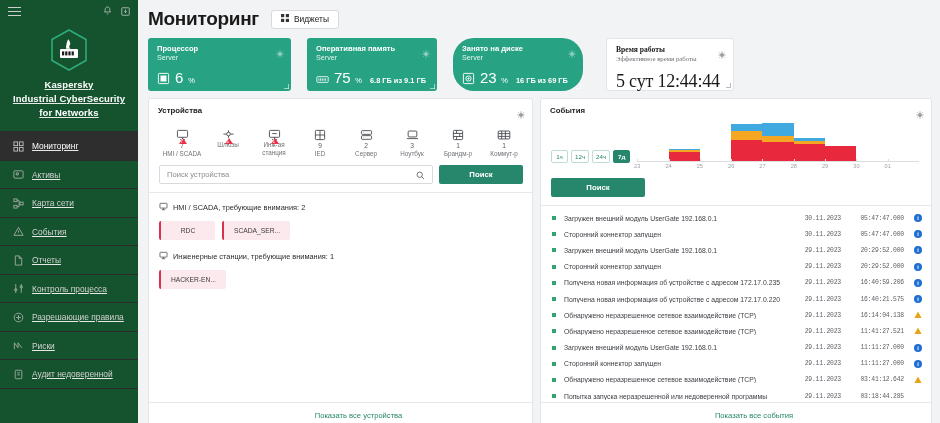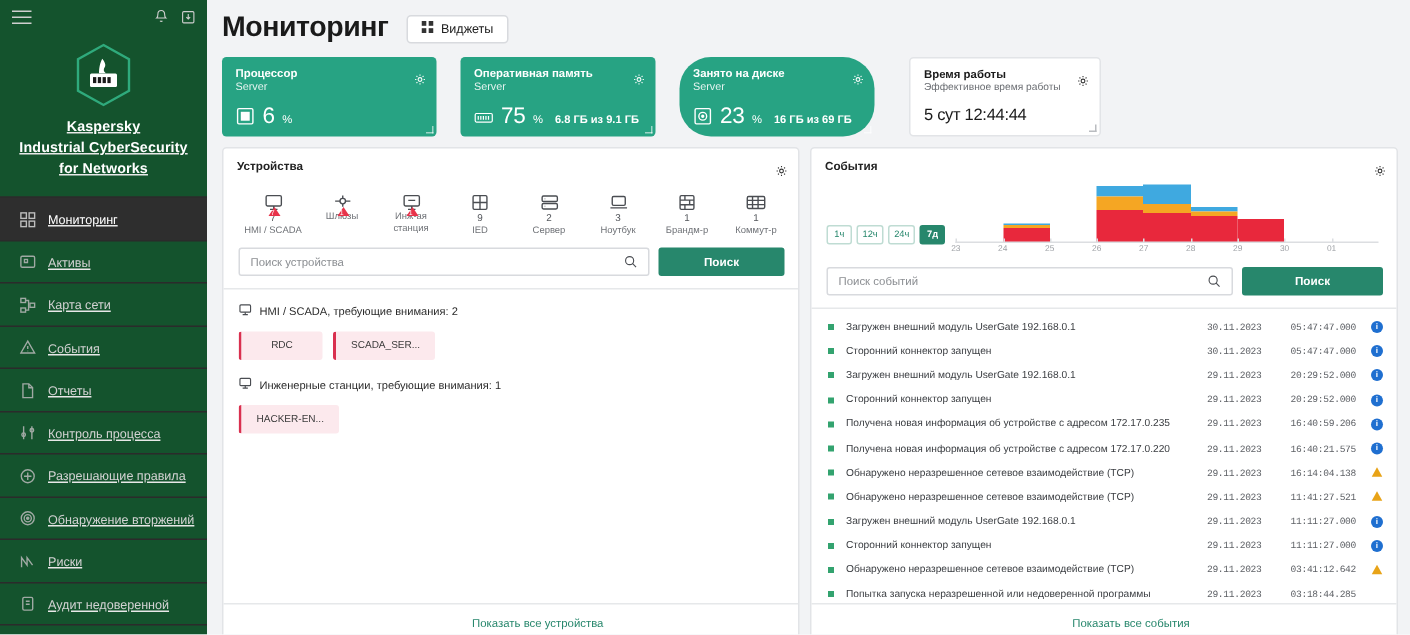--- a/index.html
+++ b/index.html
@@ -54,31 +54,31 @@
     background:#27a383; color:#fff; border-radius:3px; position:relative;
     height:53px; padding:6px 8px 0 9px;
   }
   .card-white {
     background:#fff; color:#1a1a1a; border-radius:3px; position:relative;
     height:53px; padding:6px 9px 0 9px; border:1px solid #e2e4e7;
   }
   .w-cpu   { width:143px; }
   .w-ram   { width:130px; }
   .w-disk  { width:130px;border-radius:21px; }
-  .w-time  { width:128px; margin-left:7px;}
+  .w-time  { width:128px; margin-left:7px;font-family:Liberation Serif, serif;}
   .w-traf  { width:128px; }
   .c-title { font-size:7.6px; font-weight:bold; line-height:1.25; }
   .c-sub   { font-size:7.2px; opacity:.88; line-height:1.5; }
   .c-sub-d { font-size:6.8px; color:#6a6d72; line-height:1.6; }
   .c-row   { display:flex; align-items:baseline; gap:5px; margin-top:5px; }
   .c-ico   { width:13px; height:13px; position:relative; align-self:center; }
   .c-val   { font-size:15px; font-weight:500; letter-spacing:-.2px; }
   .c-unit  { font-size:7.5px; }
   .c-extra { font-size:7.4px; font-weight:bold; margin-left:3px;}
-  .c-big   { font-size:11px; font-weight:500; margin-top:6px; letter-spacing:-.2px;}
+  .c-big   { font-size:18px; font-weight:500; margin-top:6px; letter-spacing:-.2px;}
   .gear { position:absolute; top:6px; right:7px; cursor:pointer; }
   .grip { position:absolute; right:2px; bottom:2px; width:6px; height:6px; }
   .grip:before{content:"";position:absolute;right:0;bottom:0;width:5px;height:1px;background:rgba(255,255,255,.55);}
   .grip:after {content:"";position:absolute;right:0;bottom:0;width:1px;height:5px;background:rgba(255,255,255,.55);}
   .card-white .grip:before,.card-white .grip:after{background:#b9bcc0;}
 
   
   .panels { display:flex; gap:7px; margin-top:7px; height:330px; }
   .panel { background:#fff; border:1px solid #e2e4e7; border-radius:3px; position:relative; display:flex; flex-direction:column; }
   .p-dev { width:385px; }
@@ -258,30 +258,20 @@
             <svg width="11" height="11" viewBox="0 0 12 12" fill="none" stroke="#b9b9b9" stroke-width="1">
               <circle cx="6" cy="6" r="4.7"></circle>
               <path d="M6 3.3v5.4M3.3 6h5.4"></path>
             </svg>
           </span>
         <span>Разрешающие правила</span>
       </div>
       <div class="sb-item">
         <span class="sb-ico">
             <svg width="11" height="11" viewBox="0 0 12 12" fill="none" stroke="#b9b9b9" stroke-width="1">
-              <circle cx="6" cy="6" r="4.7"></circle>
-              <circle cx="6" cy="6" r="2.6"></circle>
-              <circle cx="6" cy="6" r="0.8" fill="#b9b9b9"></circle>
-            </svg>
-          </span>
-        <span>Обнаружение вторжений</span>
-      </div>
-      <div class="sb-item">
-        <span class="sb-ico">
-            <svg width="11" height="11" viewBox="0 0 12 12" fill="none" stroke="#b9b9b9" stroke-width="1">
               <path d="M1.5 10V3l4 5.5V3l4 5.5"></path>
             </svg>
           </span>
         <span>Риски</span>
       </div>
       <div class="sb-item">
         <span class="sb-ico">
             <svg width="11" height="11" viewBox="0 0 12 12" fill="none" stroke="#b9b9b9" stroke-width="1">
               <rect x="2.4" y="1.4" width="7.2" height="9.2" rx="1"></rect>
               <path d="M4.6 4.2h2.8M4.6 6.4h2.8"></path>
@@ -648,29 +638,20 @@
                 </div>
                 <div class="tk">
                   <i></i>
                   <span>01</span>
                 </div>
               </div>
           </div>
         </div>
 
         <div class="srow">
-          <div class="sinput">
-            <input type="text" placeholder="Поиск событий" style="">
-            <span>
-              <svg width="9" height="9" viewBox="0 0 12 12" fill="none" stroke="#4a4d52" stroke-width="1">
-                  <circle cx="5" cy="5" r="3.6"></circle>
-                  <path d="M7.7 7.7l3 3"></path>
-                </svg>
-            </span>
-          </div>
           <button class="btn-green">Поиск</button>
         </div>
         <div class="sep"></div>
 
         <div class="elist" id="elist">
             <div class="erow">
               <span class="e-dot"></span>
               <span class="e-txt">Загружен внешний модуль UserGate 192.168.0.1</span>
               <span class="e-date">30.11.2023</span>
               <span class="e-time">05:47:47.000</span>

